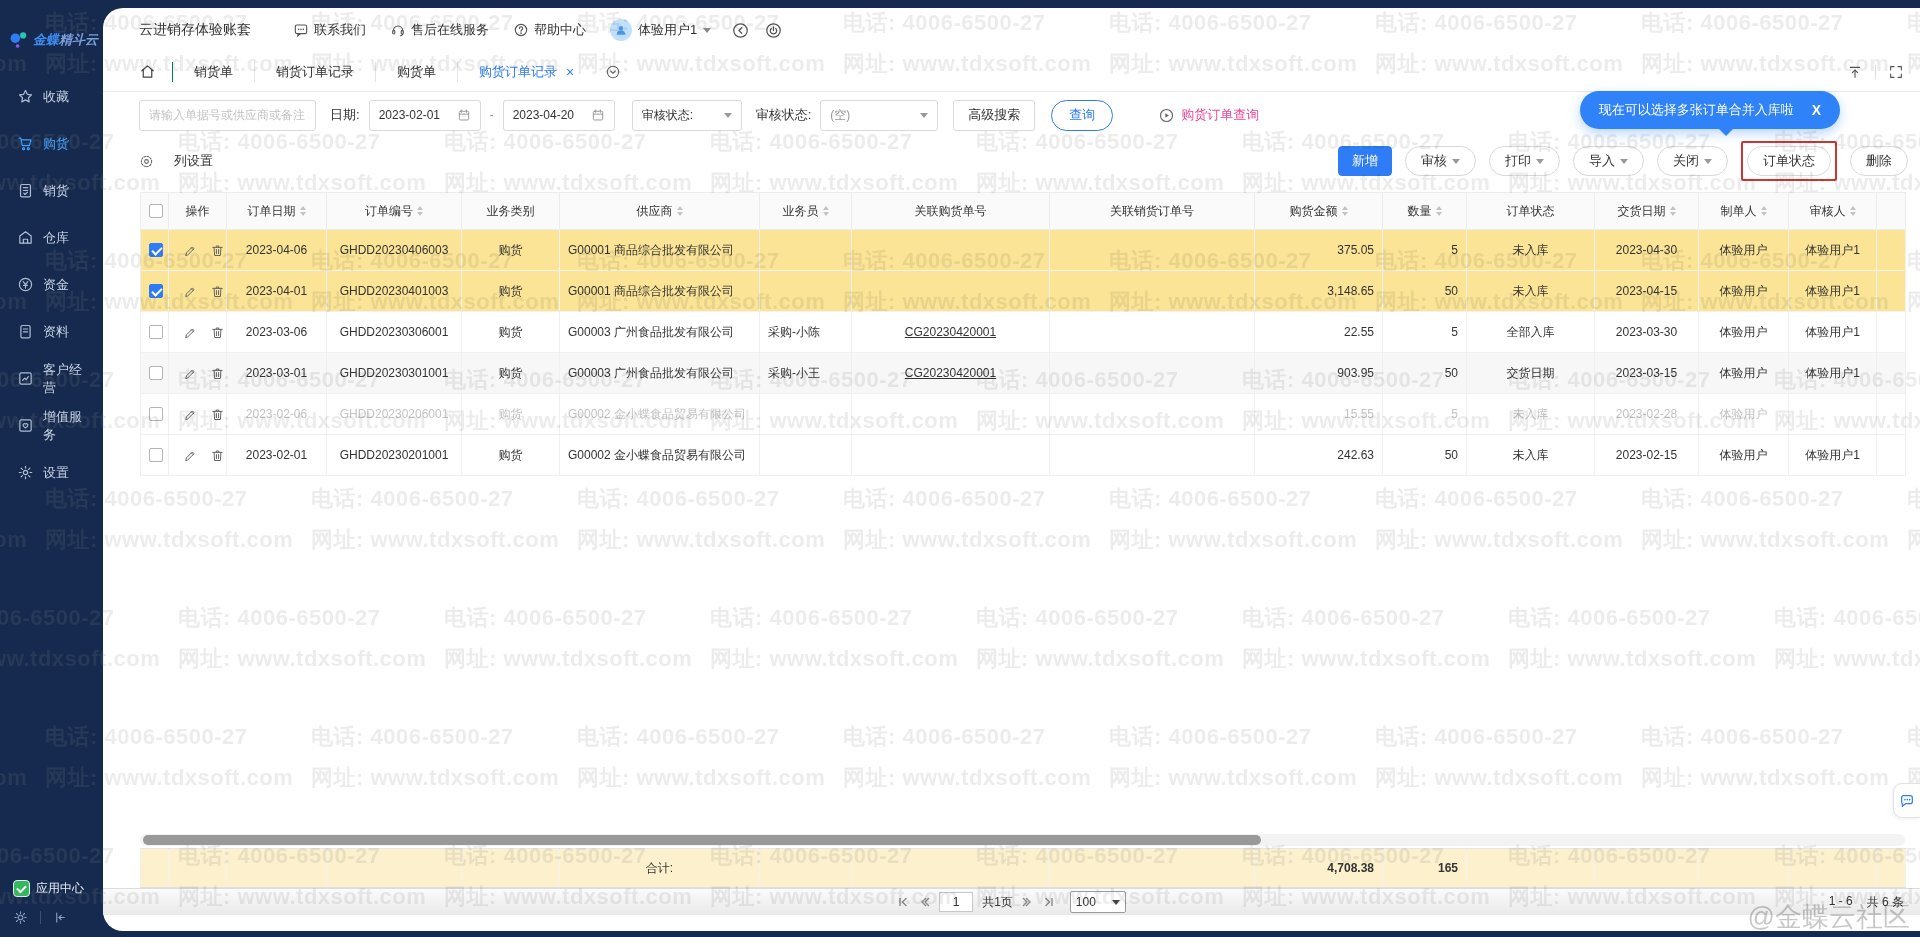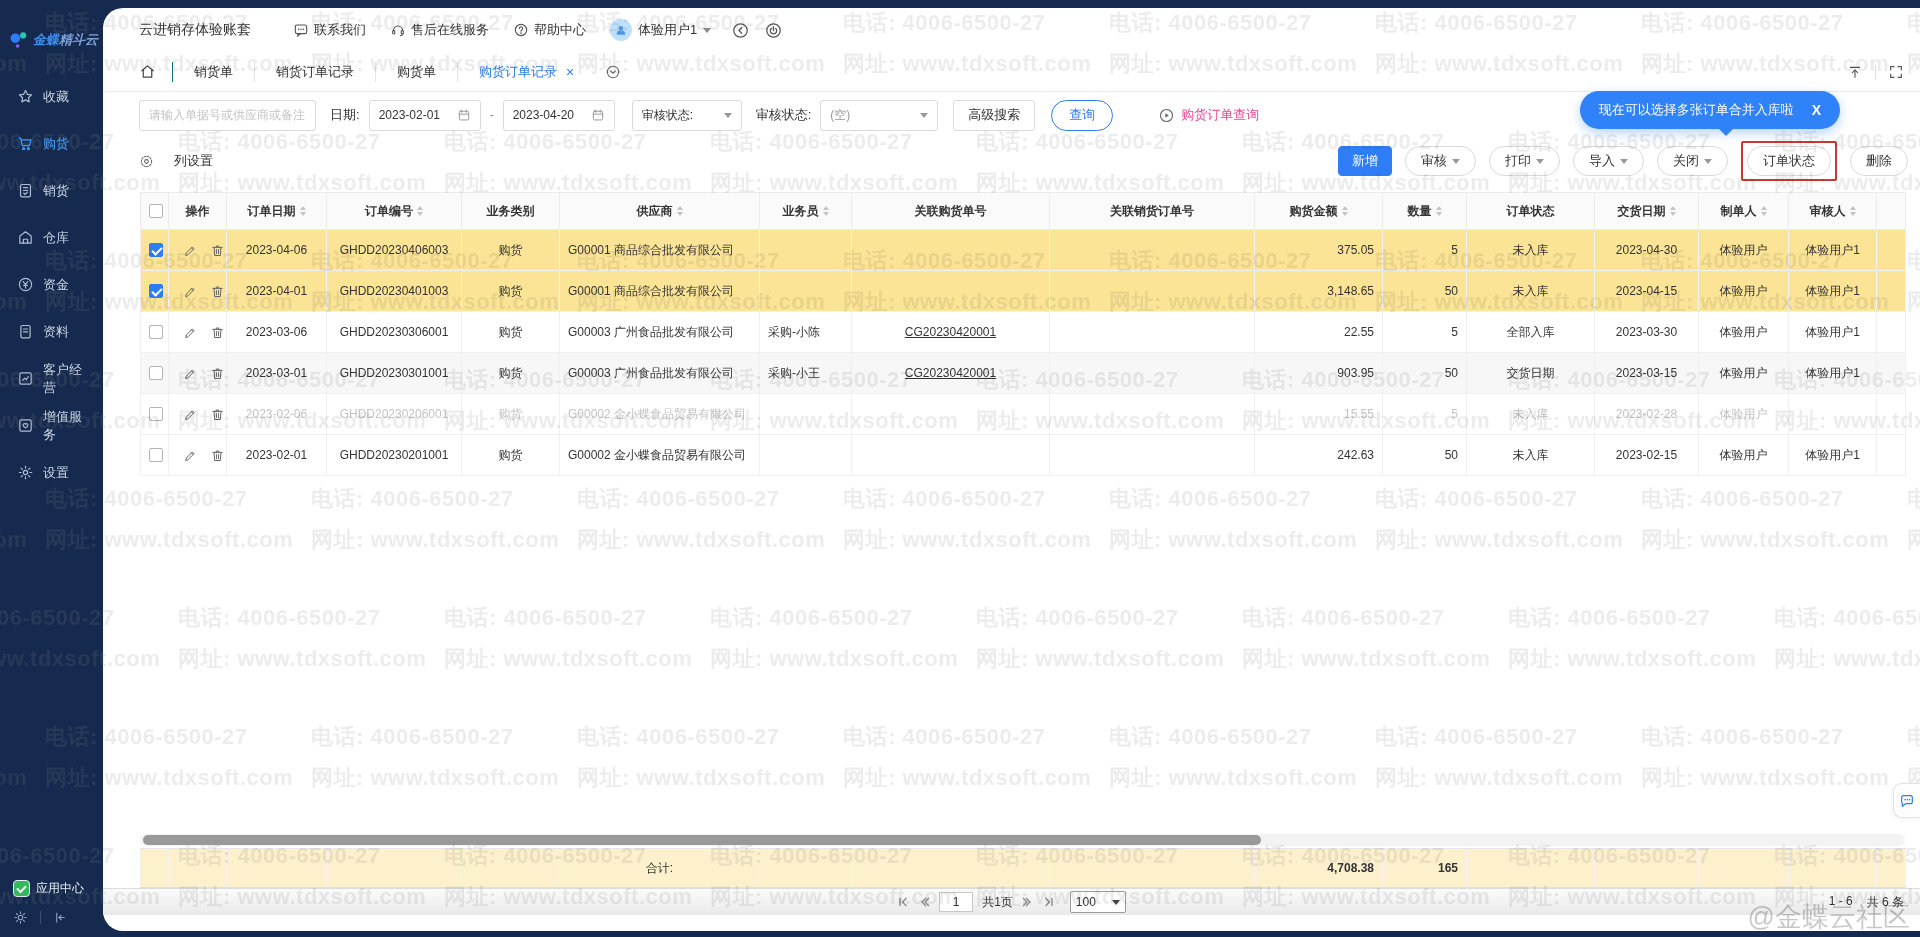--- a/index.html
+++ b/index.html
@@ -85,21 +85,21 @@
   .btn { height:30px; border:1px solid #d9d9d9; border-radius:15px; background:#fff; padding:0 15px; font-size:13px; color:#333; cursor:pointer; display:inline-flex; align-items:center; gap:5px; }
   .btn.primary { background:#2e7cf6; border-color:#2e7cf6; color:#fff; border-radius:4px; padding:0 13px; }
   .annotate { border:2px solid #cd3731; border-radius:2px; padding:3px 4px; display:inline-flex; }
   .tooltip { position:absolute; right:80px; top:-47px; height:38px; background:#2f82f8; color:#fff; border-radius:19px; display:flex; align-items:center; padding:0 19px; font-size:13px; z-index:7; box-shadow:0 4px 12px rgba(47,130,248,.35); }
   .tooltip .tt-x { margin-left:18px; font-weight:bold; font-size:14px; cursor:pointer; }
   .tooltip:after { content:''; position:absolute; left:53%; bottom:-7px; width:0; height:0; border:8px solid transparent; border-top:8px solid #2f82f8; border-bottom:0; }
 
   
   .tablewrap { padding:8px 15px 0 37px; }
   table { border-collapse:collapse; table-layout:fixed; width:1765px; }
-  th { height:37px; background:#fafafa; border:1px solid #ececec; border-left:0; font-weight:700; font-size:12px; color:#333; padding:0 8px; white-space:nowrap; overflow:hidden; }
+  th { height:37px; background:#fafafa; border:1px solid #ececec; border-left:0; font-weight:400; font-size:12px; color:#333; padding:0 8px; white-space:nowrap; overflow:hidden; }
   th:first-child { border-left:1px solid #ececec; }
   td { height:41px; border-right:1px solid #f0f0f0; border-bottom:1px solid #f0f0f0; font-size:12px; color:#333; padding:0 8px; white-space:nowrap; overflow:hidden; }
   tr td:first-child { border-left:1px solid #f0f0f0; }
   tr.hl td { background:#fbe495; border-right-color:rgba(0,0,0,.05); border-bottom-color:rgba(0,0,0,.05); }
   tr.striped td { background:#f7f7f7; }
   tr.disabled td, tr.disabled td .lnk { color:#c3c3c3; }
   .al { text-align:left; } .ac { text-align:center; } .ar { text-align:right; }
   .sort { display:inline-flex; flex-direction:column; vertical-align:middle; margin-left:4px; cursor:pointer; }
   .s-up { width:0; height:0; border:3.5px solid transparent; border-bottom:4px solid #c3c3c3; margin-bottom:2px; }
   .s-dn { width:0; height:0; border:3.5px solid transparent; border-top:4px solid #c3c3c3; }

